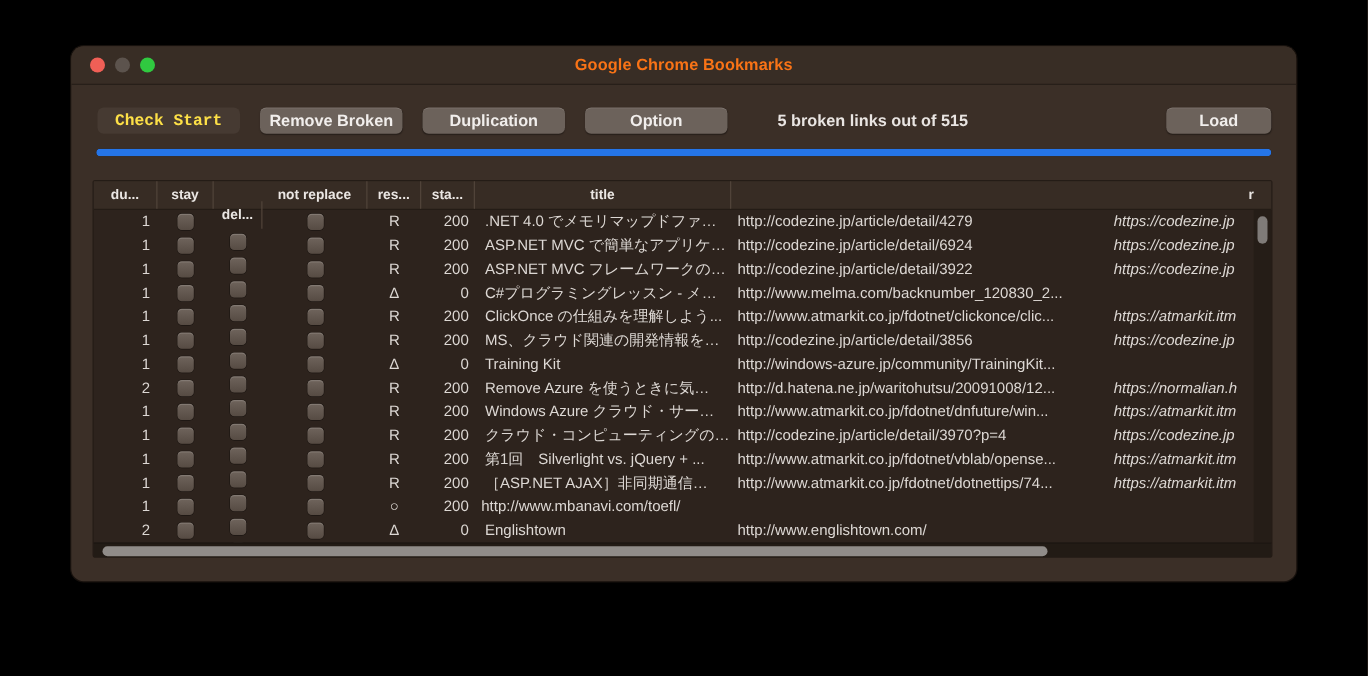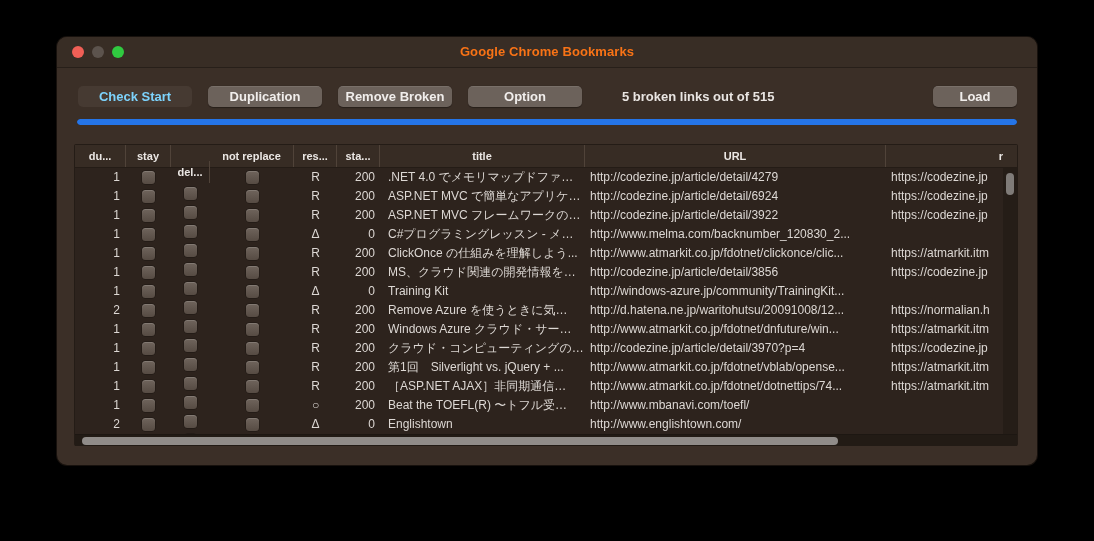--- a/index.html
+++ b/index.html
@@ -32,21 +32,21 @@
     position:absolute;left:21px;right:20px;top:49px;height:21px;
     display:flex;align-items:center;
   }
   .btn{
     width:114px;height:21px;border-radius:5px;background:#6c625b;
     color:#f1eeec;font-size:13px;font-weight:600;text-align:center;
     line-height:21px;margin-right:16px;
     box-shadow:inset 0 .5px 0 rgba(255,255,255,.18),0 .5px 1px rgba(0,0,0,.35);
     cursor:default;white-space:nowrap;
   }
-  .btn.disabled{background:#463a32;color:#7dd3fc;box-shadow:none;}
+  .btn.disabled{background:#463a32;color:#fde047;box-shadow:none;font-family:Liberation Mono, monospace;}
   .status-text{
     color:#e9e5e2;font-size:13px;font-weight:600;margin-left:24px;line-height:21px;
     white-space:nowrap;
   }
   .btn.load{margin-left:auto;margin-right:0;width:84px;}
   
   .progress-track{
     position:absolute;left:20px;right:20px;top:82px;height:6px;
     border-radius:3px;background:#2b211b;overflow:hidden;
   }
@@ -76,21 +76,21 @@
   
   .c-dup{width:51px;}  .c-stay{width:45px;}  .c-del{width:39px;margin-top:32px;}
   .c-nrep{width:84px;} .c-res{width:43px;}   .c-sta{width:43px;}
   .c-title{width:205px;} .c-url{width:301px;} .c-redir{flex:1;min-width:0;}
   .td.c-dup{text-align:right;padding-right:6px;}
   .td.c-stay,.td.c-del,.td.c-nrep{display:flex;justify-content:center;align-items:center;}
   .td.c-res{text-align:center;}
   .td.c-sta{text-align:right;padding-right:5px;}
   .td.c-title{padding-left:8px;}
   .td.c-url{padding-left:5px;}
-  .td.c-redir{padding-left:5px;}
+  .td.c-redir{padding-left:5px;font-style:italic;}
   .checkbox{
     width:13px;height:13px;border-radius:3.5px;
     background:linear-gradient(180deg,#6f645c,#564b43);
     box-shadow:0 0 0 .5px rgba(0,0,0,.4),inset 0 1px 0 rgba(255,255,255,.14);
   }
   
   .vscroll{
     position:absolute;top:0;right:0;width:14px;height:266px;background:#251d17;
   }
   .vthumb{
@@ -115,41 +115,40 @@
     <div class="lights">
       <div class="light red"></div>
       <div class="light gray"></div>
       <div class="light green"></div>
     </div>
     <div class="title">Google Chrome Bookmarks</div>
   </div>
 
   <div class="toolbar">
     <div class="btn disabled">Check Start</div>
+    <div class="btn">Remove Broken</div>
     <div class="btn">Duplication</div>
-    <div class="btn">Remove Broken</div>
     <div class="btn">Option</div>
     <div class="status-text">5 broken links out of 515</div>
     <div class="btn load">Load</div>
   </div>
 
   <div class="progress-track">
     <div class="progress-fill" id="progress-fill" style="width: 100%;"></div>
   </div>
 
   <div class="table">
     <div class="thead">
       <div class="th c-dup">du...</div>
       <div class="th c-stay">stay</div>
       <div class="th c-del">del...</div>
       <div class="th c-nrep">not replace</div>
       <div class="th c-res">res...</div>
       <div class="th c-sta">sta...</div>
       <div class="th c-title">title</div>
-      <div class="th c-url">URL</div>
       <div class="th c-redir">r</div>
     </div>
     <div class="tbody" id="tbody">
       <div class="tr">
           <div class="td c-dup">1</div>
           <div class="td c-stay">
             <div class="checkbox"></div>
           </div>
           <div class="td c-del">
             <div class="checkbox"></div>
@@ -356,21 +355,20 @@
             <div class="checkbox"></div>
           </div>
           <div class="td c-del">
             <div class="checkbox"></div>
           </div>
           <div class="td c-nrep">
             <div class="checkbox"></div>
           </div>
           <div class="td c-res">○</div>
           <div class="td c-sta">200</div>
-          <div class="td c-title">Beat the TOEFL(R) 〜トフル受…</div>
           <div class="td c-url">http://www.mbanavi.com/toefl/</div>
           <div class="td c-redir"></div>
         </div>
         <div class="tr">
           <div class="td c-dup">2</div>
           <div class="td c-stay">
             <div class="checkbox"></div>
           </div>
           <div class="td c-del">
             <div class="checkbox"></div>

